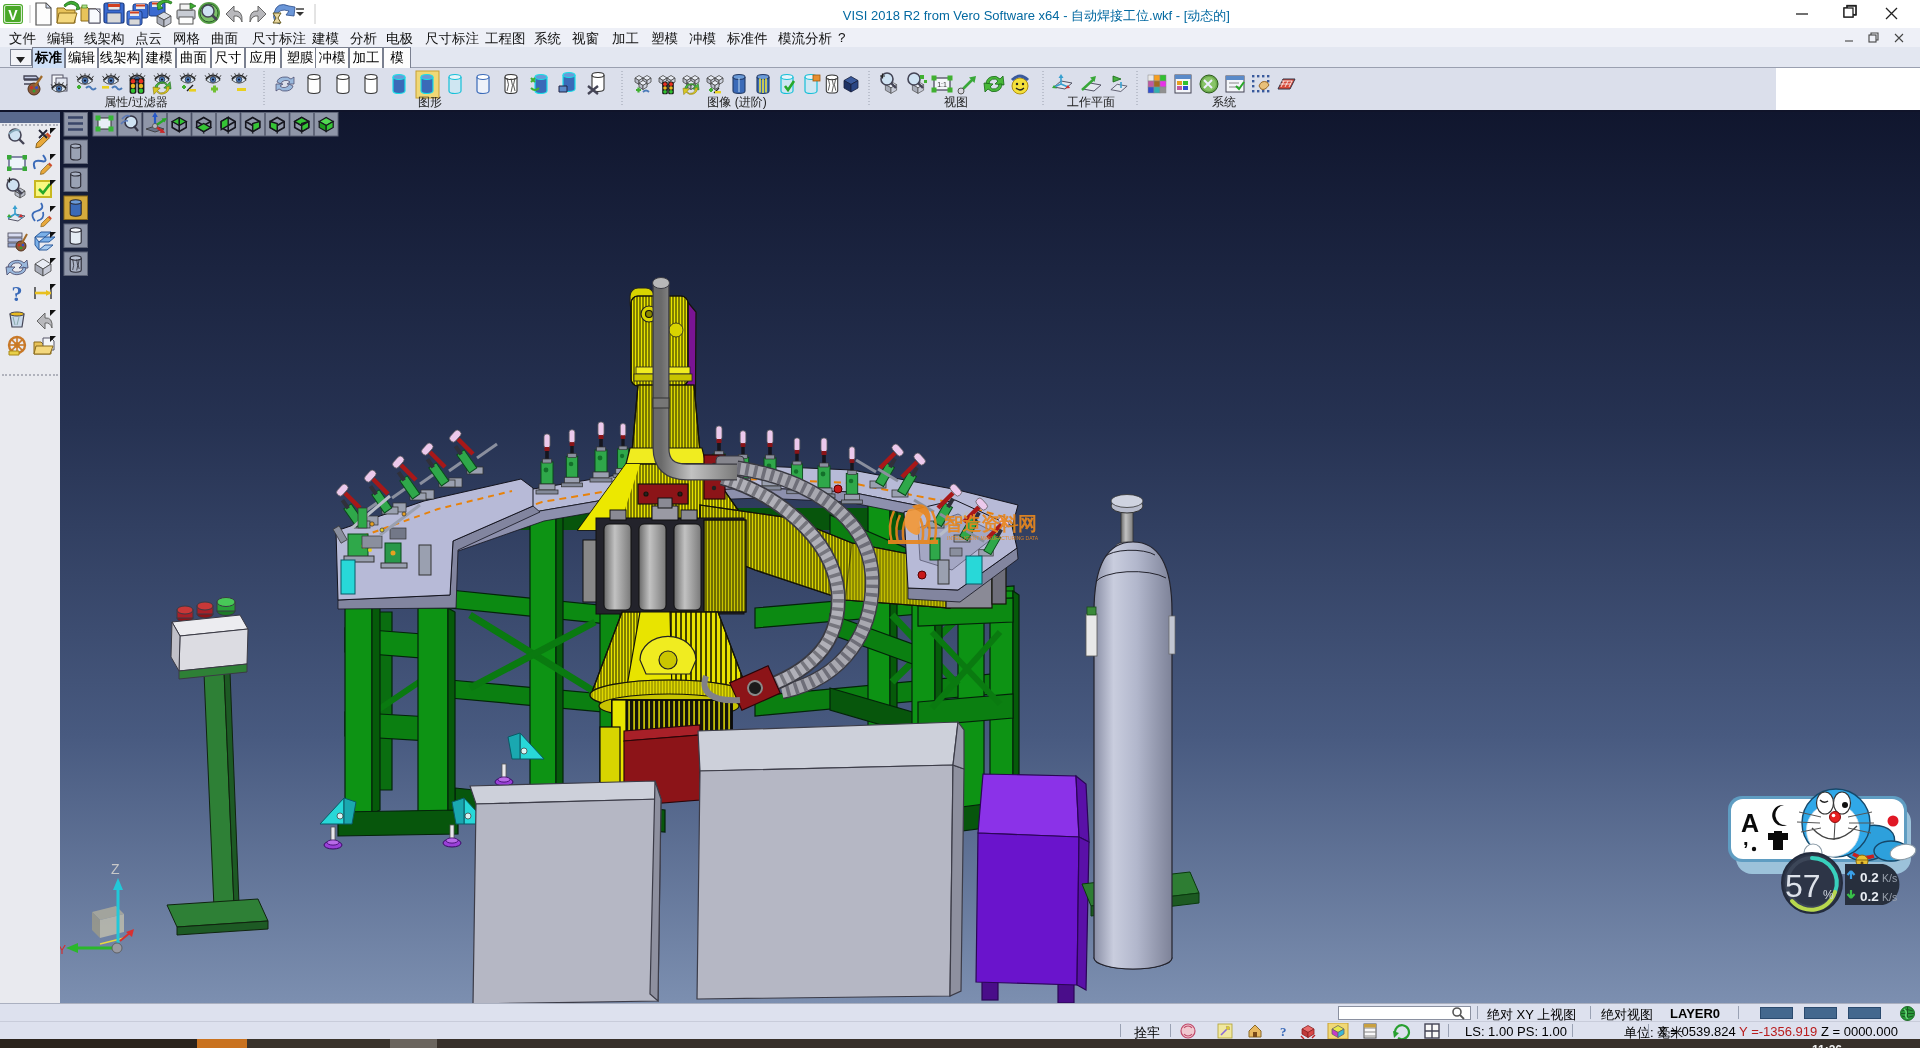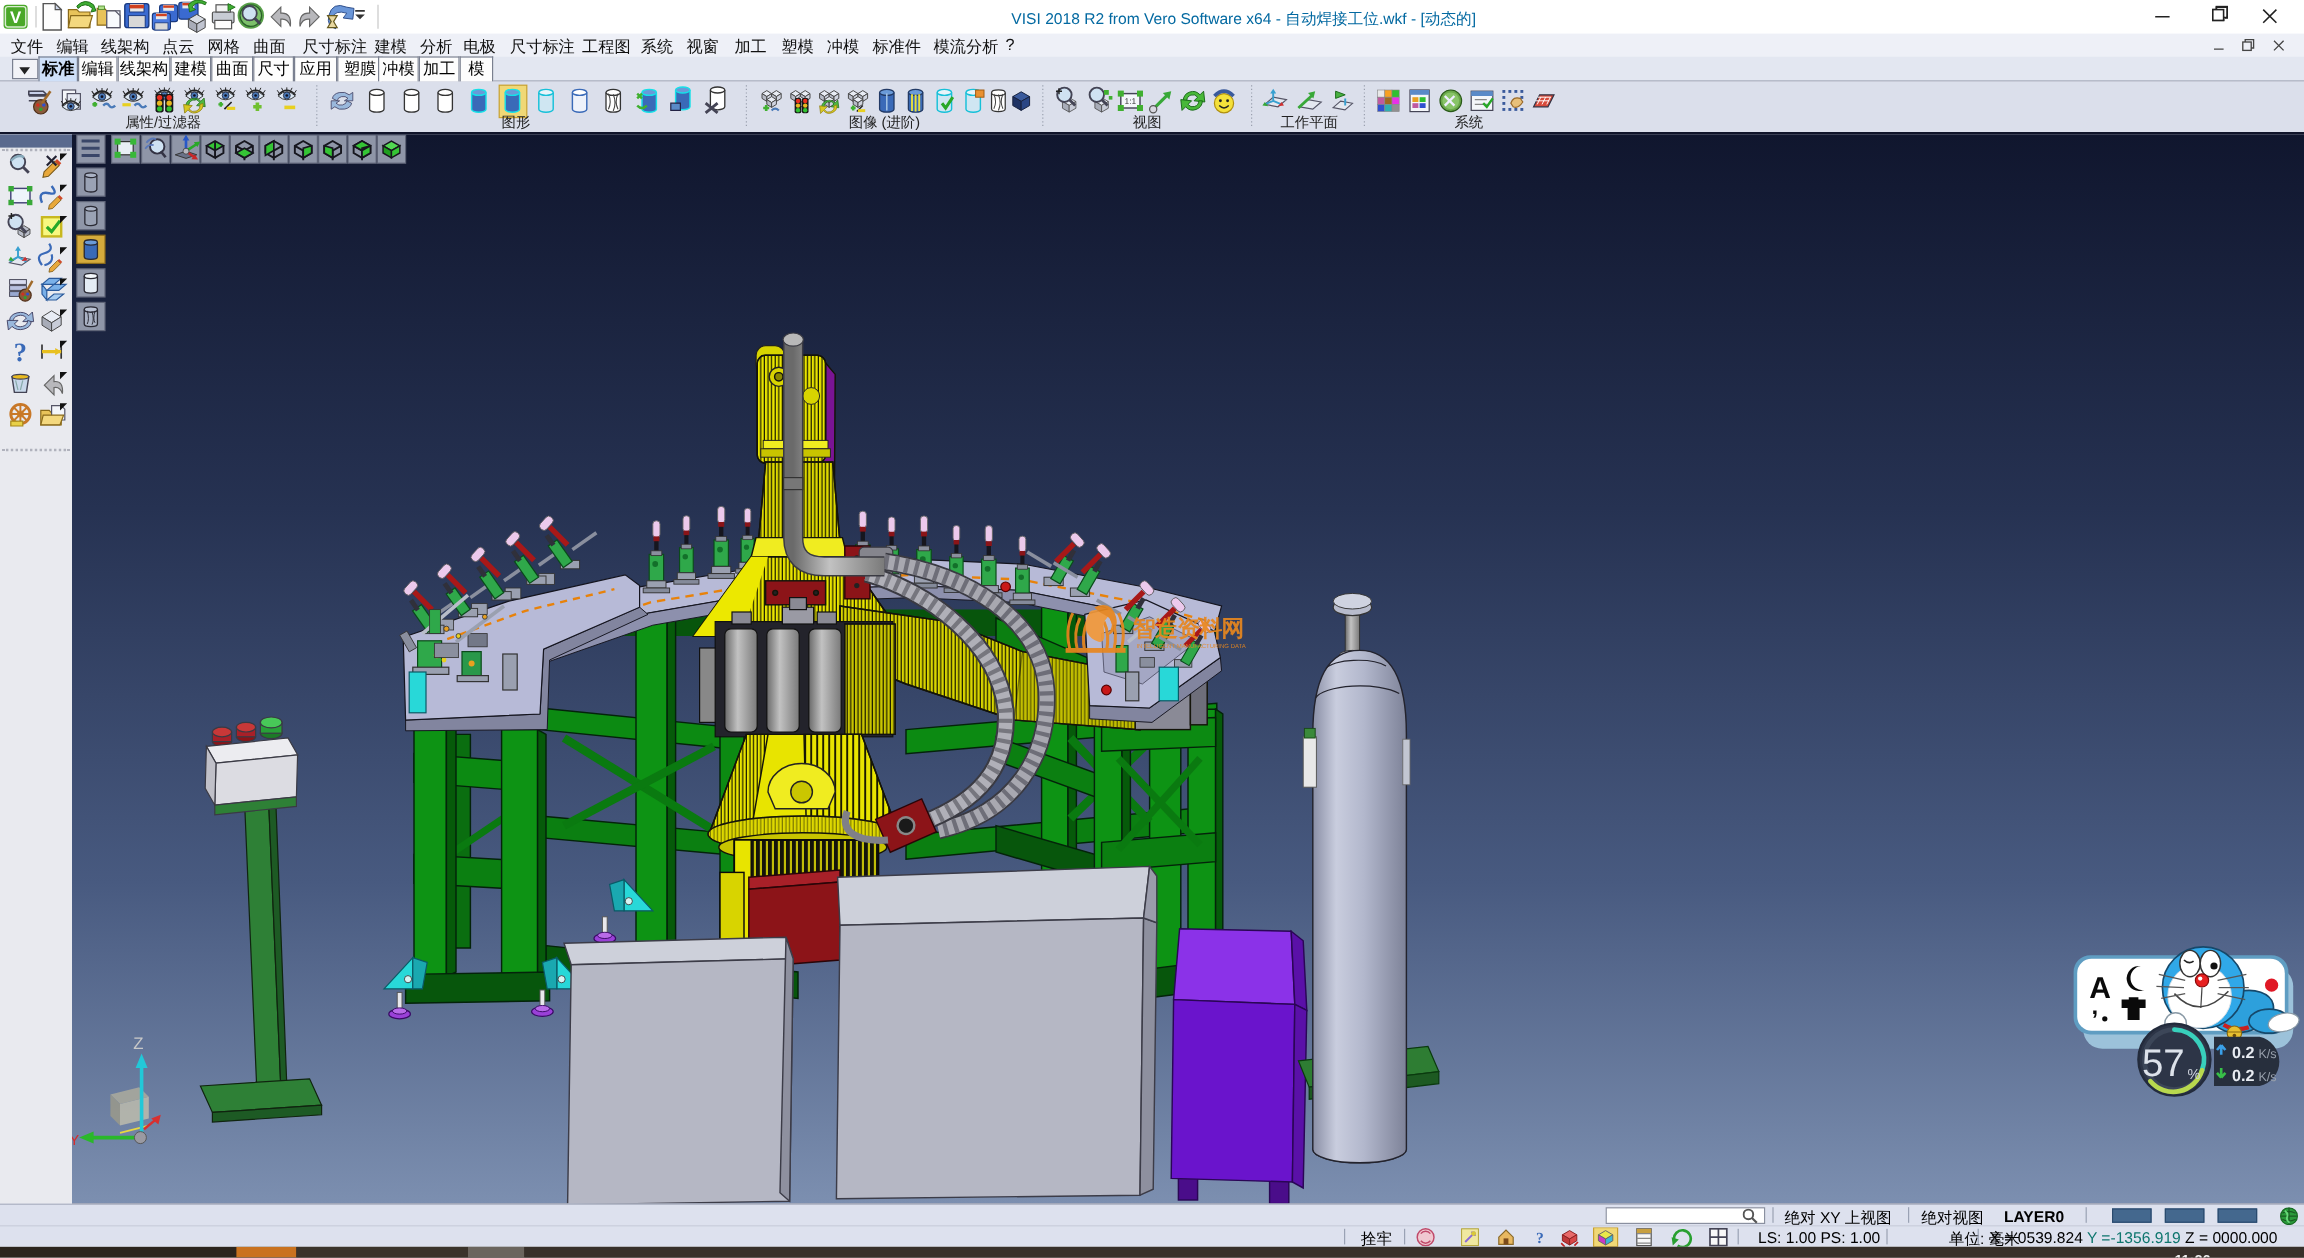--- a/index.html
+++ b/index.html
@@ -1,21 +1,21 @@
 <!DOCTYPE html>
 <html><head><meta charset="utf-8">
 <style>
 *{margin:0;padding:0;box-sizing:border-box;}
 html,body{width:1920px;height:1048px;overflow:hidden;background:#fff;
  font-family:"Liberation Sans",sans-serif;}
 .abs{position:absolute;}
 #titlebar{position:absolute;left:0;top:0;width:1920px;height:28px;background:#ffffff;}
 #menubar{position:absolute;left:0;top:28px;width:1920px;height:19px;background:#eef0f7;}
 #tabrow{position:absolute;left:0;top:47px;width:1920px;height:21px;background:#e3e7f1;border-bottom:1px solid #9aa0b0;}
-#ribbon{position:absolute;left:0;top:68px;width:1920px;height:42px;background:#dbdfeb;}
+#ribbon{position:absolute;left:0;top:68px;width:1776px;height:42px;background:#dbdfeb;}
 #ribline{position:absolute;left:0;top:110px;width:1920px;height:2px;background:#10142a;}
 #main{position:absolute;left:0;top:112px;width:1920px;height:891px;}
 #sidebar{position:absolute;left:0;top:0;width:60px;height:891px;background:#e9eaef;}
 #viewport{position:absolute;left:60px;top:0;width:1860px;height:891px;background:#141a36;}
 #status1{position:absolute;left:0;top:1003px;width:1920px;height:18px;background:#dde1ee;border-top:1px solid #aab0c0;}
 #status2{position:absolute;left:0;top:1021px;width:1920px;height:18px;background:#dde1ee;border-top:1px solid #c8ccda;}
 #taskbar{position:absolute;left:0;top:1039px;width:1920px;height:9px;background:#2b241d;}
 .menuitem{position:absolute;top:2px;font-size:13.5px;color:#111;}
 .tab{position:absolute;top:0px;height:21px;border:1px solid #7a8090;border-bottom:none;background:#fdfdfd;
  font-size:13.5px;color:#000;text-align:center;line-height:20px;}
@@ -1234,20 +1234,20 @@
   <g transform="translate(252,8)">
         <rect x="-7" y="-7" width="14" height="14" fill="#f8f8f8" stroke="#445" stroke-width="1.4"></rect>
         <path d="M0,-7 v14 M-7,0 h14" stroke="#445" stroke-width="1.4"></path>
       </g>
  </svg>
  <div class="vsep" style="left:1448px"></div>
  <div class="st" style="left:1465px">LS: 1.00 PS: 1.00</div>
  <div class="vsep" style="left:1572px"></div>
  <div class="st" style="left:1624px">单位: 毫米</div>
  <div class="vsep" style="left:1648px"></div>
- <div class="st" style="left:1658px">X = 0539.824 <span style="color:#0f766e">Y =-1356.919</span> Z = 0000.000</div>
+ <div class="st" style="left:1658px">X = 0539.824 <span style="color:#b91c1c">Y =-1356.919</span> Z = 0000.000</div>
 </div>
 <div id="taskbar" style="overflow:hidden">
  <div class="abs" style="left:197px;top:0;width:50px;height:9px;background:#c9721f"></div>
  <div class="abs" style="left:247px;top:0;width:143px;height:9px;background:#3a332b"></div>
  <div class="abs" style="left:390px;top:0;width:47px;height:9px;background:#6b655e"></div>
  <div class="abs" style="left:437px;top:0;width:1483px;height:9px;background:#37302a"></div>
  <div class="abs" style="left:1812px;top:4px;font-size:12px;color:#f0f0f0;font-weight:bold">11:26</div>
 </div>
 </body></html>

